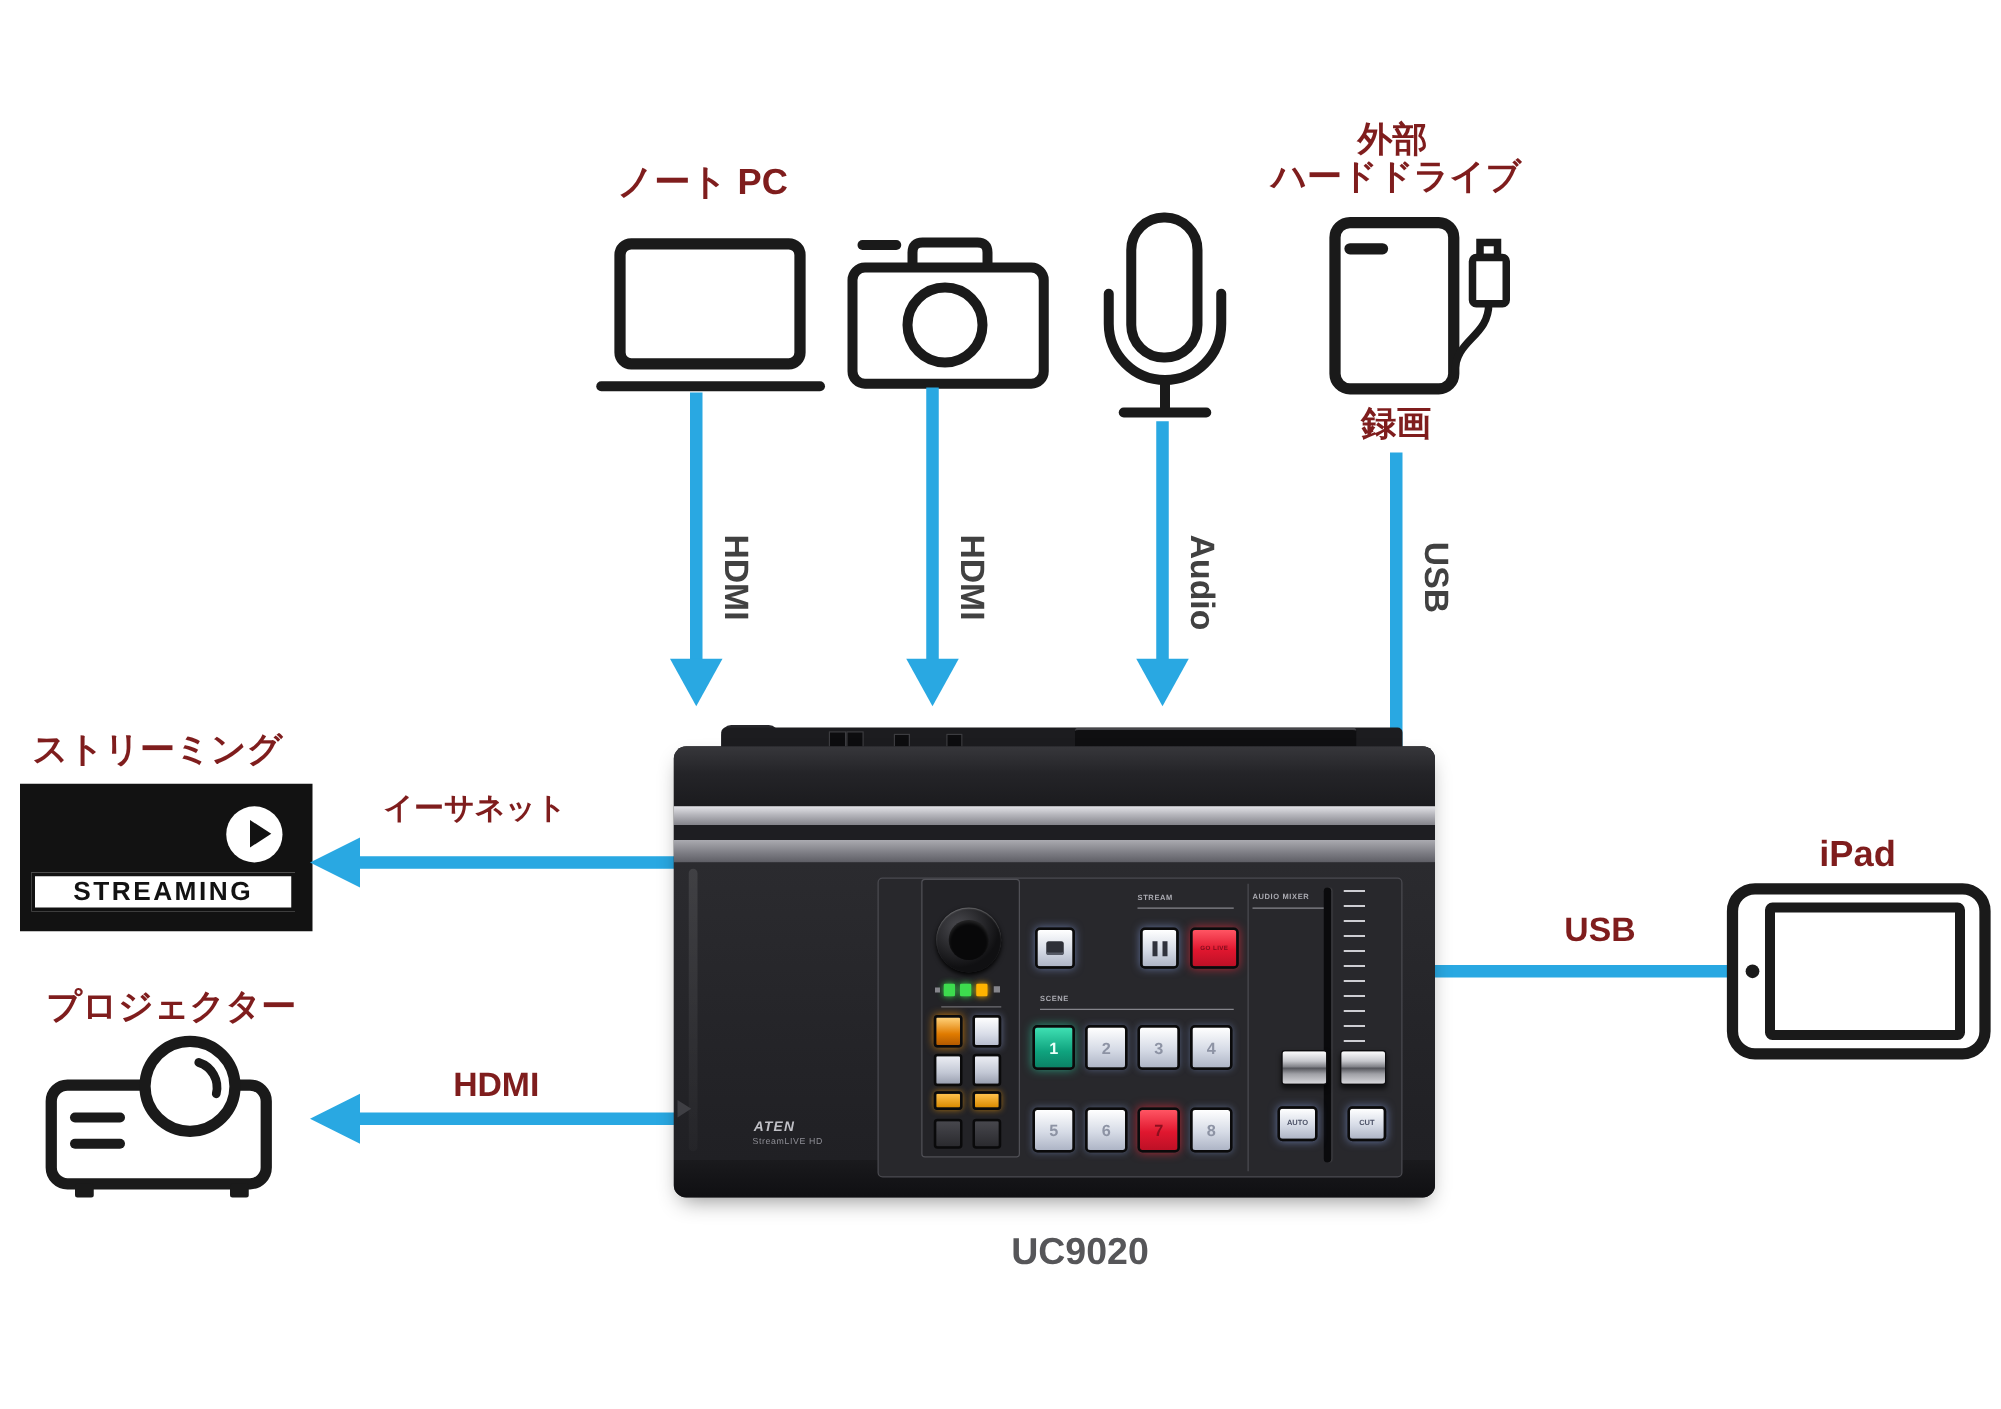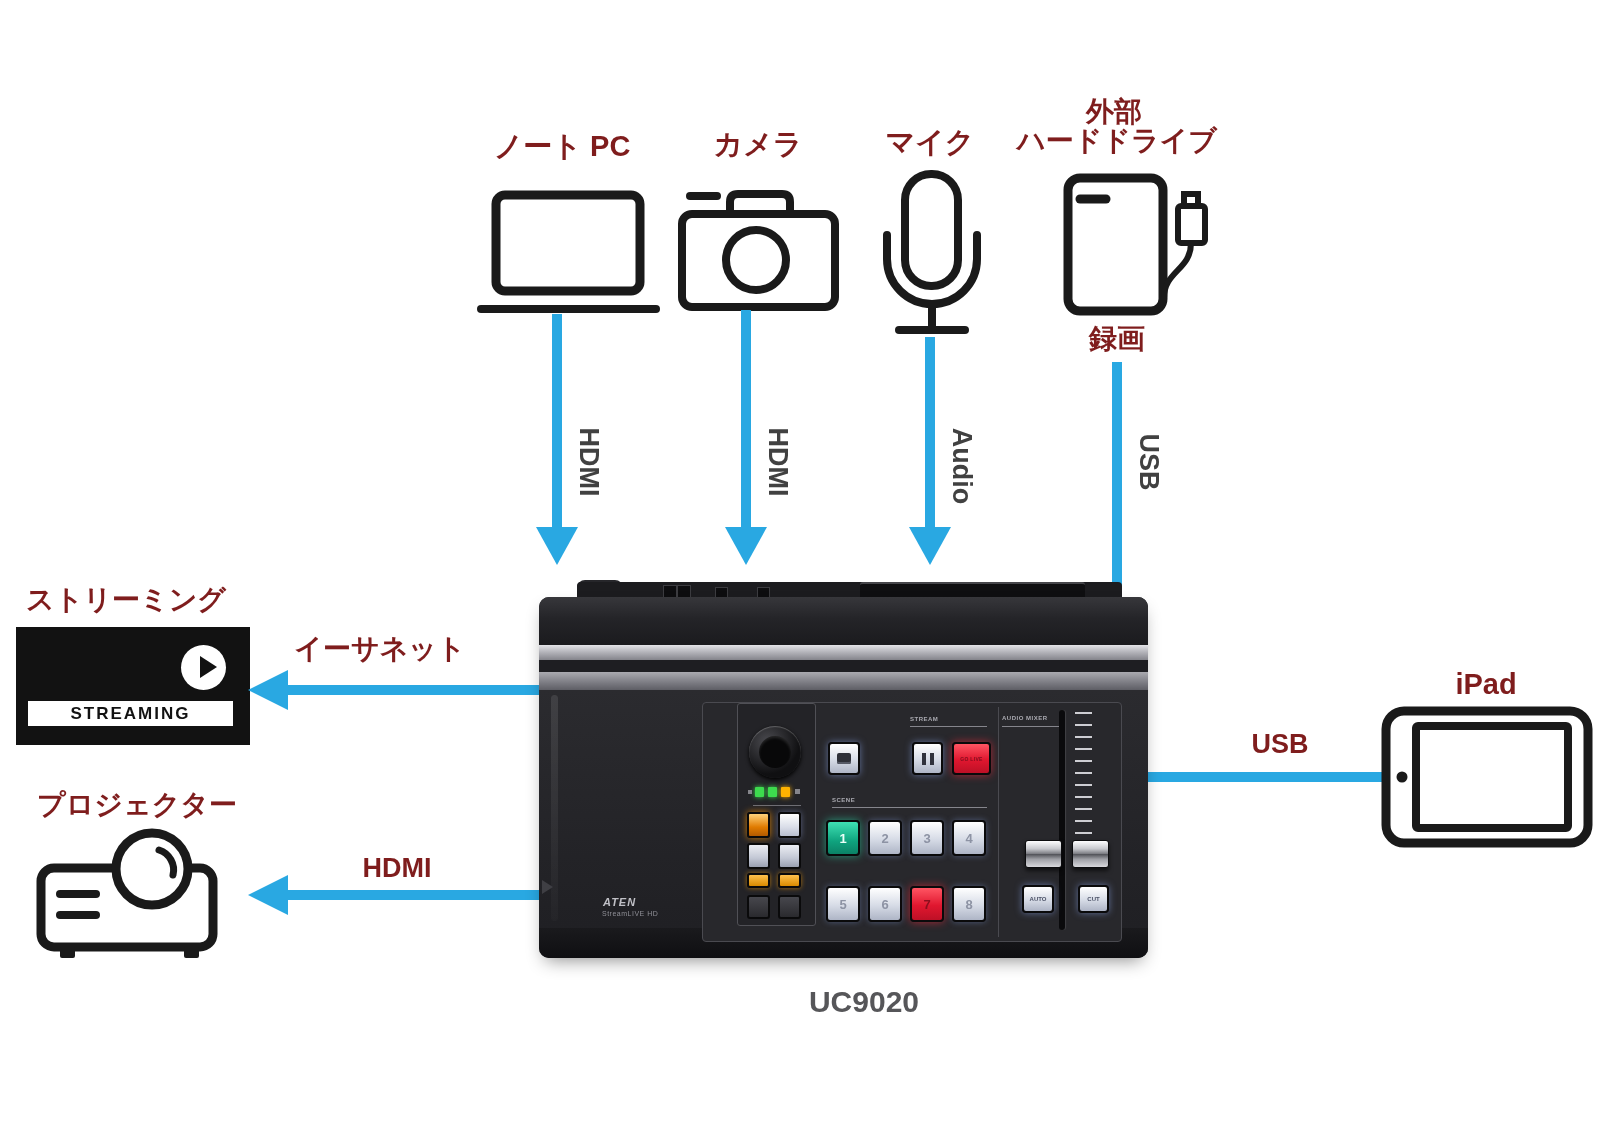--- a/index.html
+++ b/index.html
@@ -19,21 +19,21 @@
 
   
   .badge{position:absolute;left:16px;top:627px;width:234px;height:118px;background:#121212;}
   .badge .live{position:absolute;left:20px;top:3px;width:140px;color:#fff;font-weight:bold;
                font-size:49px;letter-spacing:1px;}
   .badge .playc{position:absolute;left:165px;top:18px;width:45px;height:45px;border-radius:50%;background:#fff;}
   .badge .playt{position:absolute;left:184px;top:29px;width:0;height:0;border-top:11px solid transparent;
                 border-bottom:11px solid transparent;border-left:17px solid #121212;}
   .badge .sbox{position:absolute;left:9px;top:71px;width:211px;height:31px;background:#fff;
                border:3px solid #121212;box-sizing:border-box;display:flex;align-items:center;
-               justify-content:center;font-weight:bold;font-size:17px;letter-spacing:2px;color:#121212;}
+               justify-content:center;font-weight:bold;font-size:21px;letter-spacing:2px;color:#121212;}
 
   
   .switcher{position:absolute;left:539px;top:580px;width:609px;height:382px;}
   .sw{position:absolute;}
   .rim{left:38px;top:2px;width:545px;height:18px;background:#1c1c1f;border-radius:4px 4px 0 0;}
   .bump{left:38px;top:0;width:46px;height:20px;background:#26262a;border-radius:8px 8px 0 0;}
   .port{position:absolute;background:#0d0d0f;border:1px solid #3c3c40;}
   .tray{left:321px;top:2px;width:225px;height:16px;background:#0f0f11;border-top:2px solid #46464a;border-radius:3px;}
   .bodyy{left:0;top:17px;width:609px;height:361px;border-radius:10px;overflow:hidden;background:#222226;
          box-shadow:inset 7px 0 10px -6px rgba(255,255,255,.08), inset -9px 0 12px -8px rgba(0,0,0,.85),
@@ -92,22 +92,20 @@
   .brand{position:absolute;left:64px;top:299px;font-size:11px;font-weight:bold;font-style:italic;
          color:#c0c0c6;letter-spacing:1px;}
   .model{position:absolute;left:63px;top:313px;font-size:7px;color:#8f8f96;letter-spacing:.5px;}
 </style>
 </head>
 <body>
 
 <div class="canvas">
 
   <div class="lbl" style="left:442px;top:130px;width:240px;font-size:29px;">ノート PC</div>
-  <div class="lbl" style="left:638px;top:128px;width:240px;font-size:29px;">カメラ</div>
-  <div class="lbl" style="left:810px;top:126px;width:240px;font-size:29px;">マイク</div>
   <div class="lbl" style="left:994px;top:96px;width:240px;font-size:28px;">外部</div>
   <div class="lbl" style="left:997px;top:323px;width:240px;font-size:28px;">録画</div>
   <div class="lbl" style="left:997px;top:125px;width:240px;font-size:28px;">ハードドライブ</div>
 
   <svg class="icon" style="left:468px;top:188px;" width="192" height="128" viewBox="0 0 192 128">
     <rect x="28" y="7" width="144" height="96" rx="9" fill="none" stroke="#1A1A1A" stroke-width="9"></rect>
     <line x1="13" y1="121" x2="188" y2="121" stroke="#1A1A1A" stroke-width="8" stroke-linecap="round"></line>
   </svg>
 
   <svg class="icon" style="left:678px;top:186px;" width="164" height="126" viewBox="0 0 164 126">
@@ -148,21 +146,21 @@
   <div class="rot" style="left:1089px;top:447px;">USB</div>
 
   <div class="lbl" style="left:16px;top:584px;width:220px;font-size:28px;">ストリーミング</div>
 
   <div class="badge">
     <div class="playc"></div>
     <div class="playt"></div>
     <div class="sbox">STREAMING</div>
   </div>
 
-  <div class="lbl" style="left:260px;top:633px;width:240px;font-size:28px;">イーサネット</div>
+  <div class="lbl" style="left:260px;top:633px;width:240px;font-size:24px;">イーサネット</div>
   <div class="hline" style="left:288px;top:685px;width:252px;"></div>
   <div class="arr-left" style="left:248px;top:670px;"></div>
 
   <div class="lbl" style="left:17px;top:789px;width:240px;font-size:28px;">プロジェクター</div>
 
   <svg class="icon" style="left:28px;top:823px;" width="214" height="140" viewBox="0 0 214 140">
     <rect x="13" y="45" width="172" height="79" rx="13" fill="#fff" stroke="#1A1A1A" stroke-width="9"></rect>
     <circle cx="124" cy="46" r="36" fill="#fff" stroke="#1A1A1A" stroke-width="9"></circle>
     <path d="M131,27 a21,21 0 0 1 14,25" fill="none" stroke="#1A1A1A" stroke-width="7" stroke-linecap="round"></path>
     <line x1="32" y1="71" x2="68" y2="71" stroke="#1A1A1A" stroke-width="8" stroke-linecap="round"></line>

